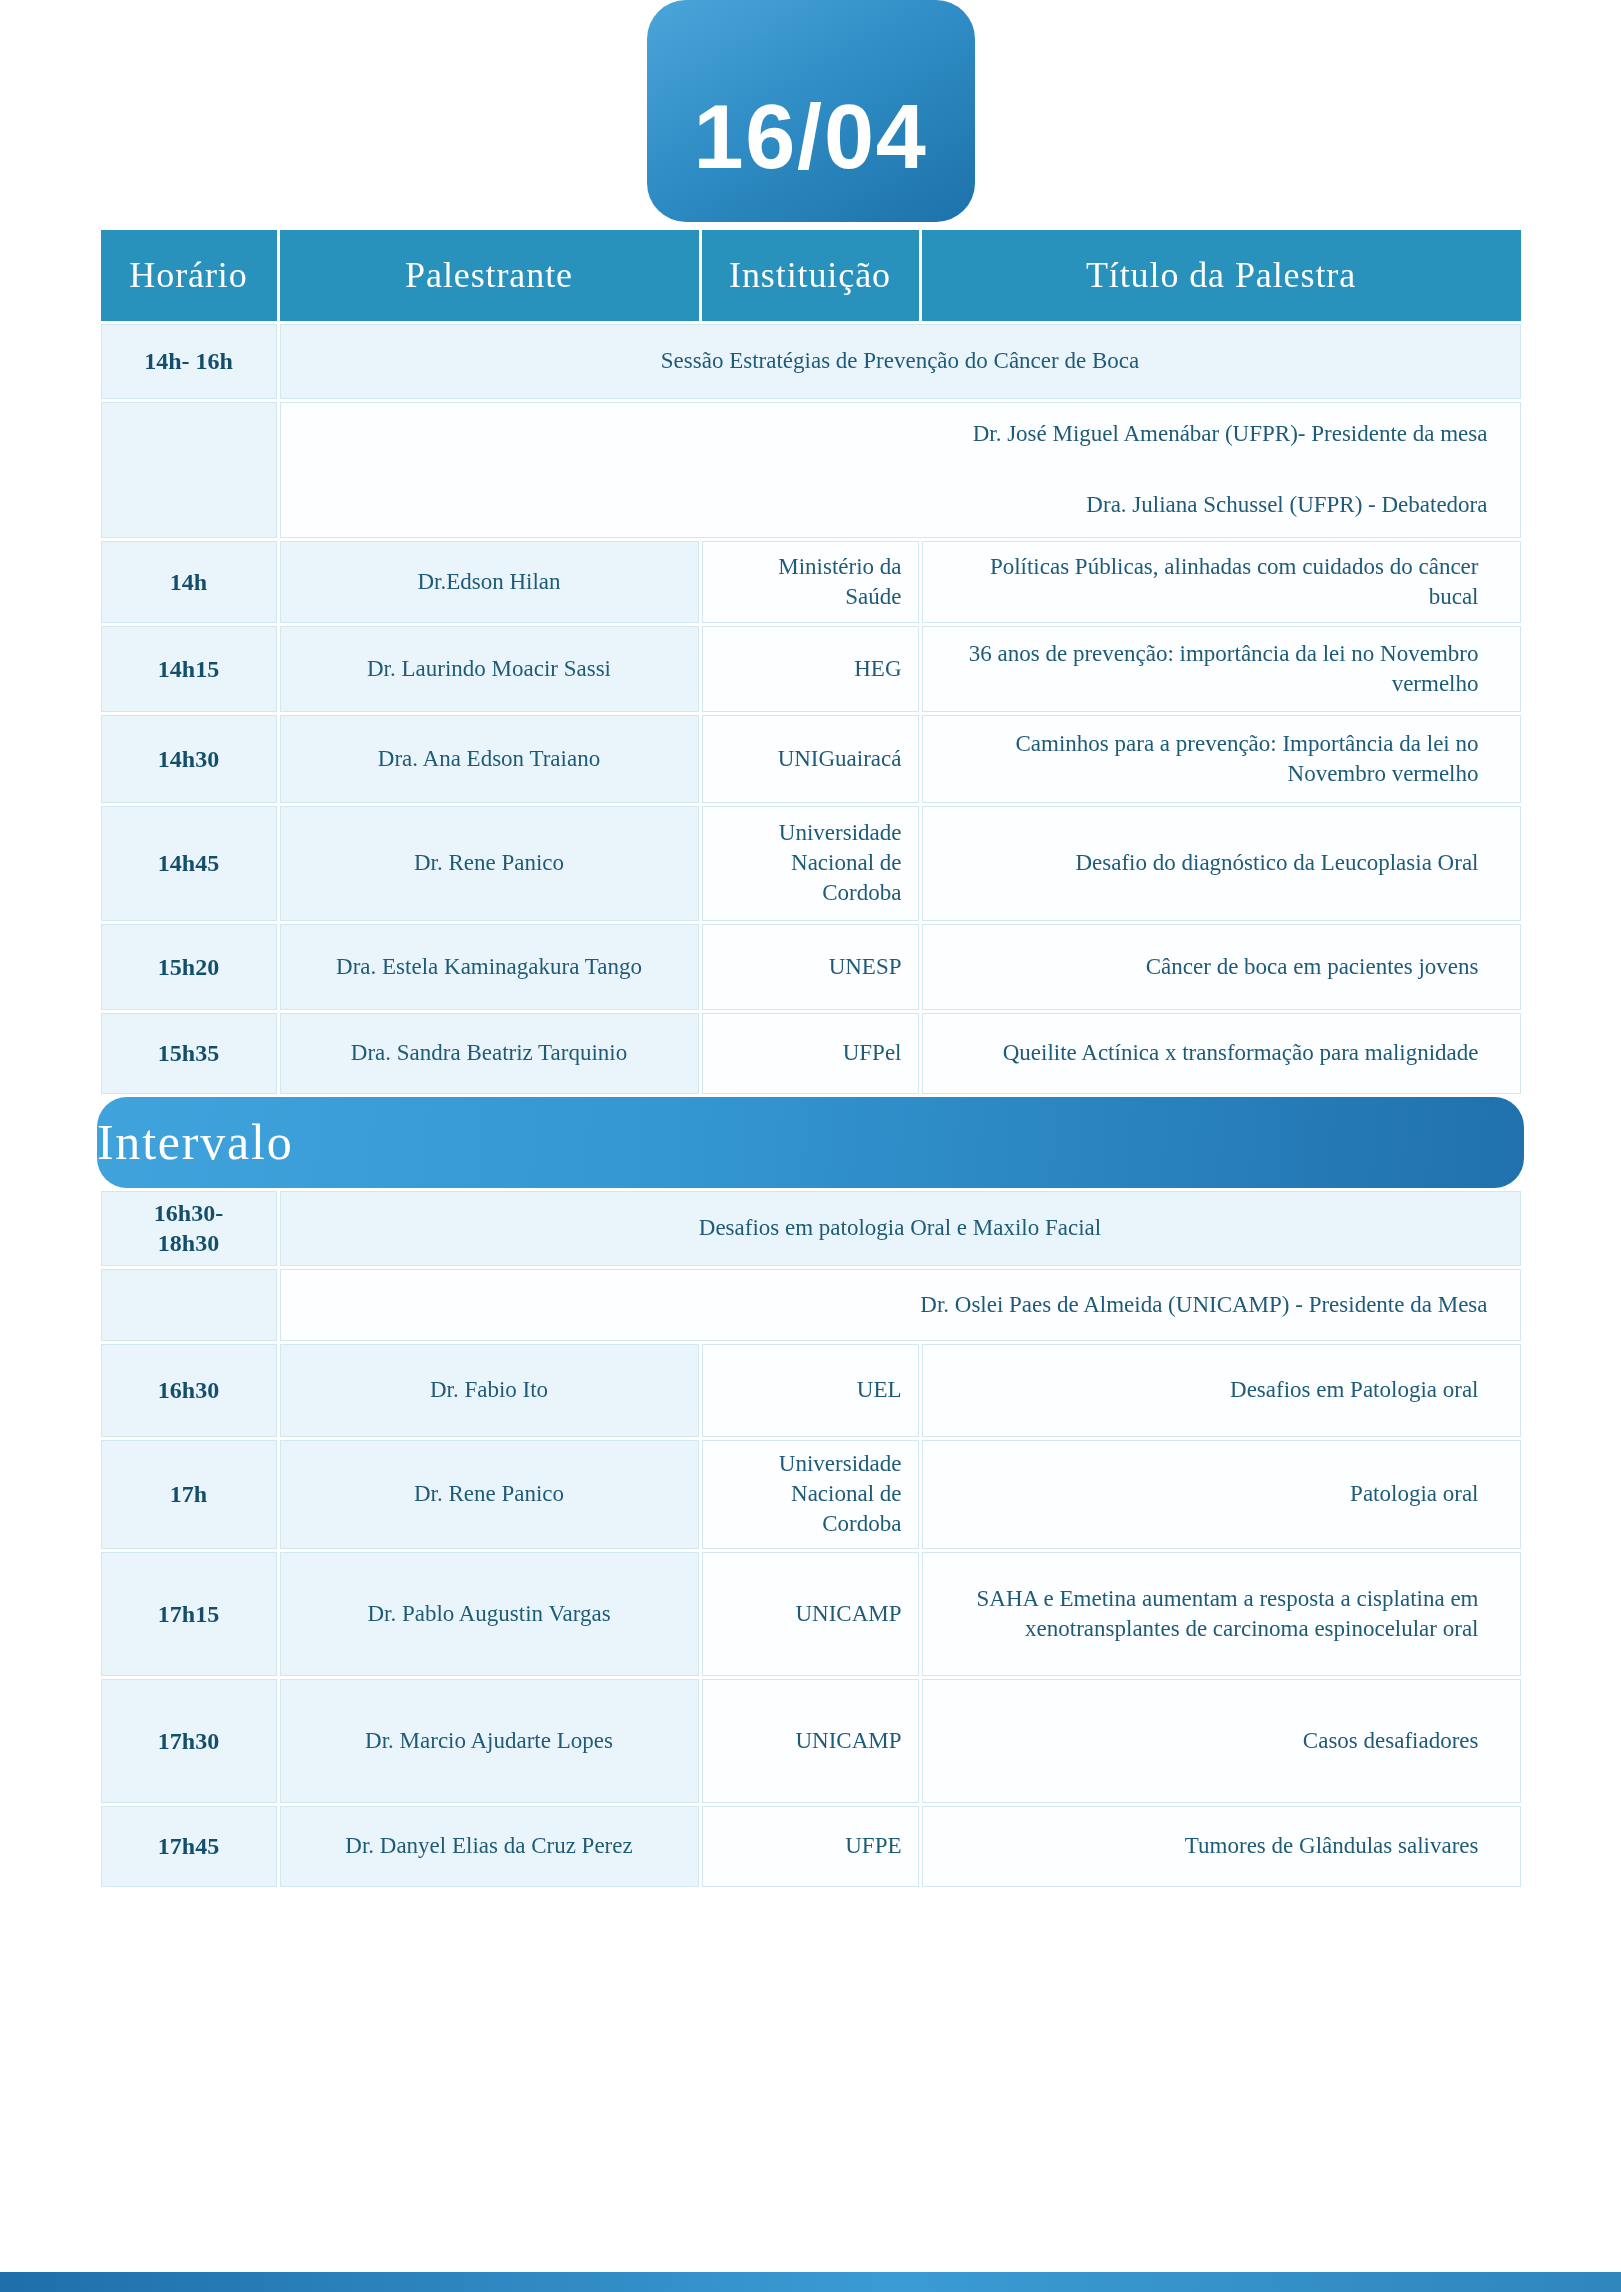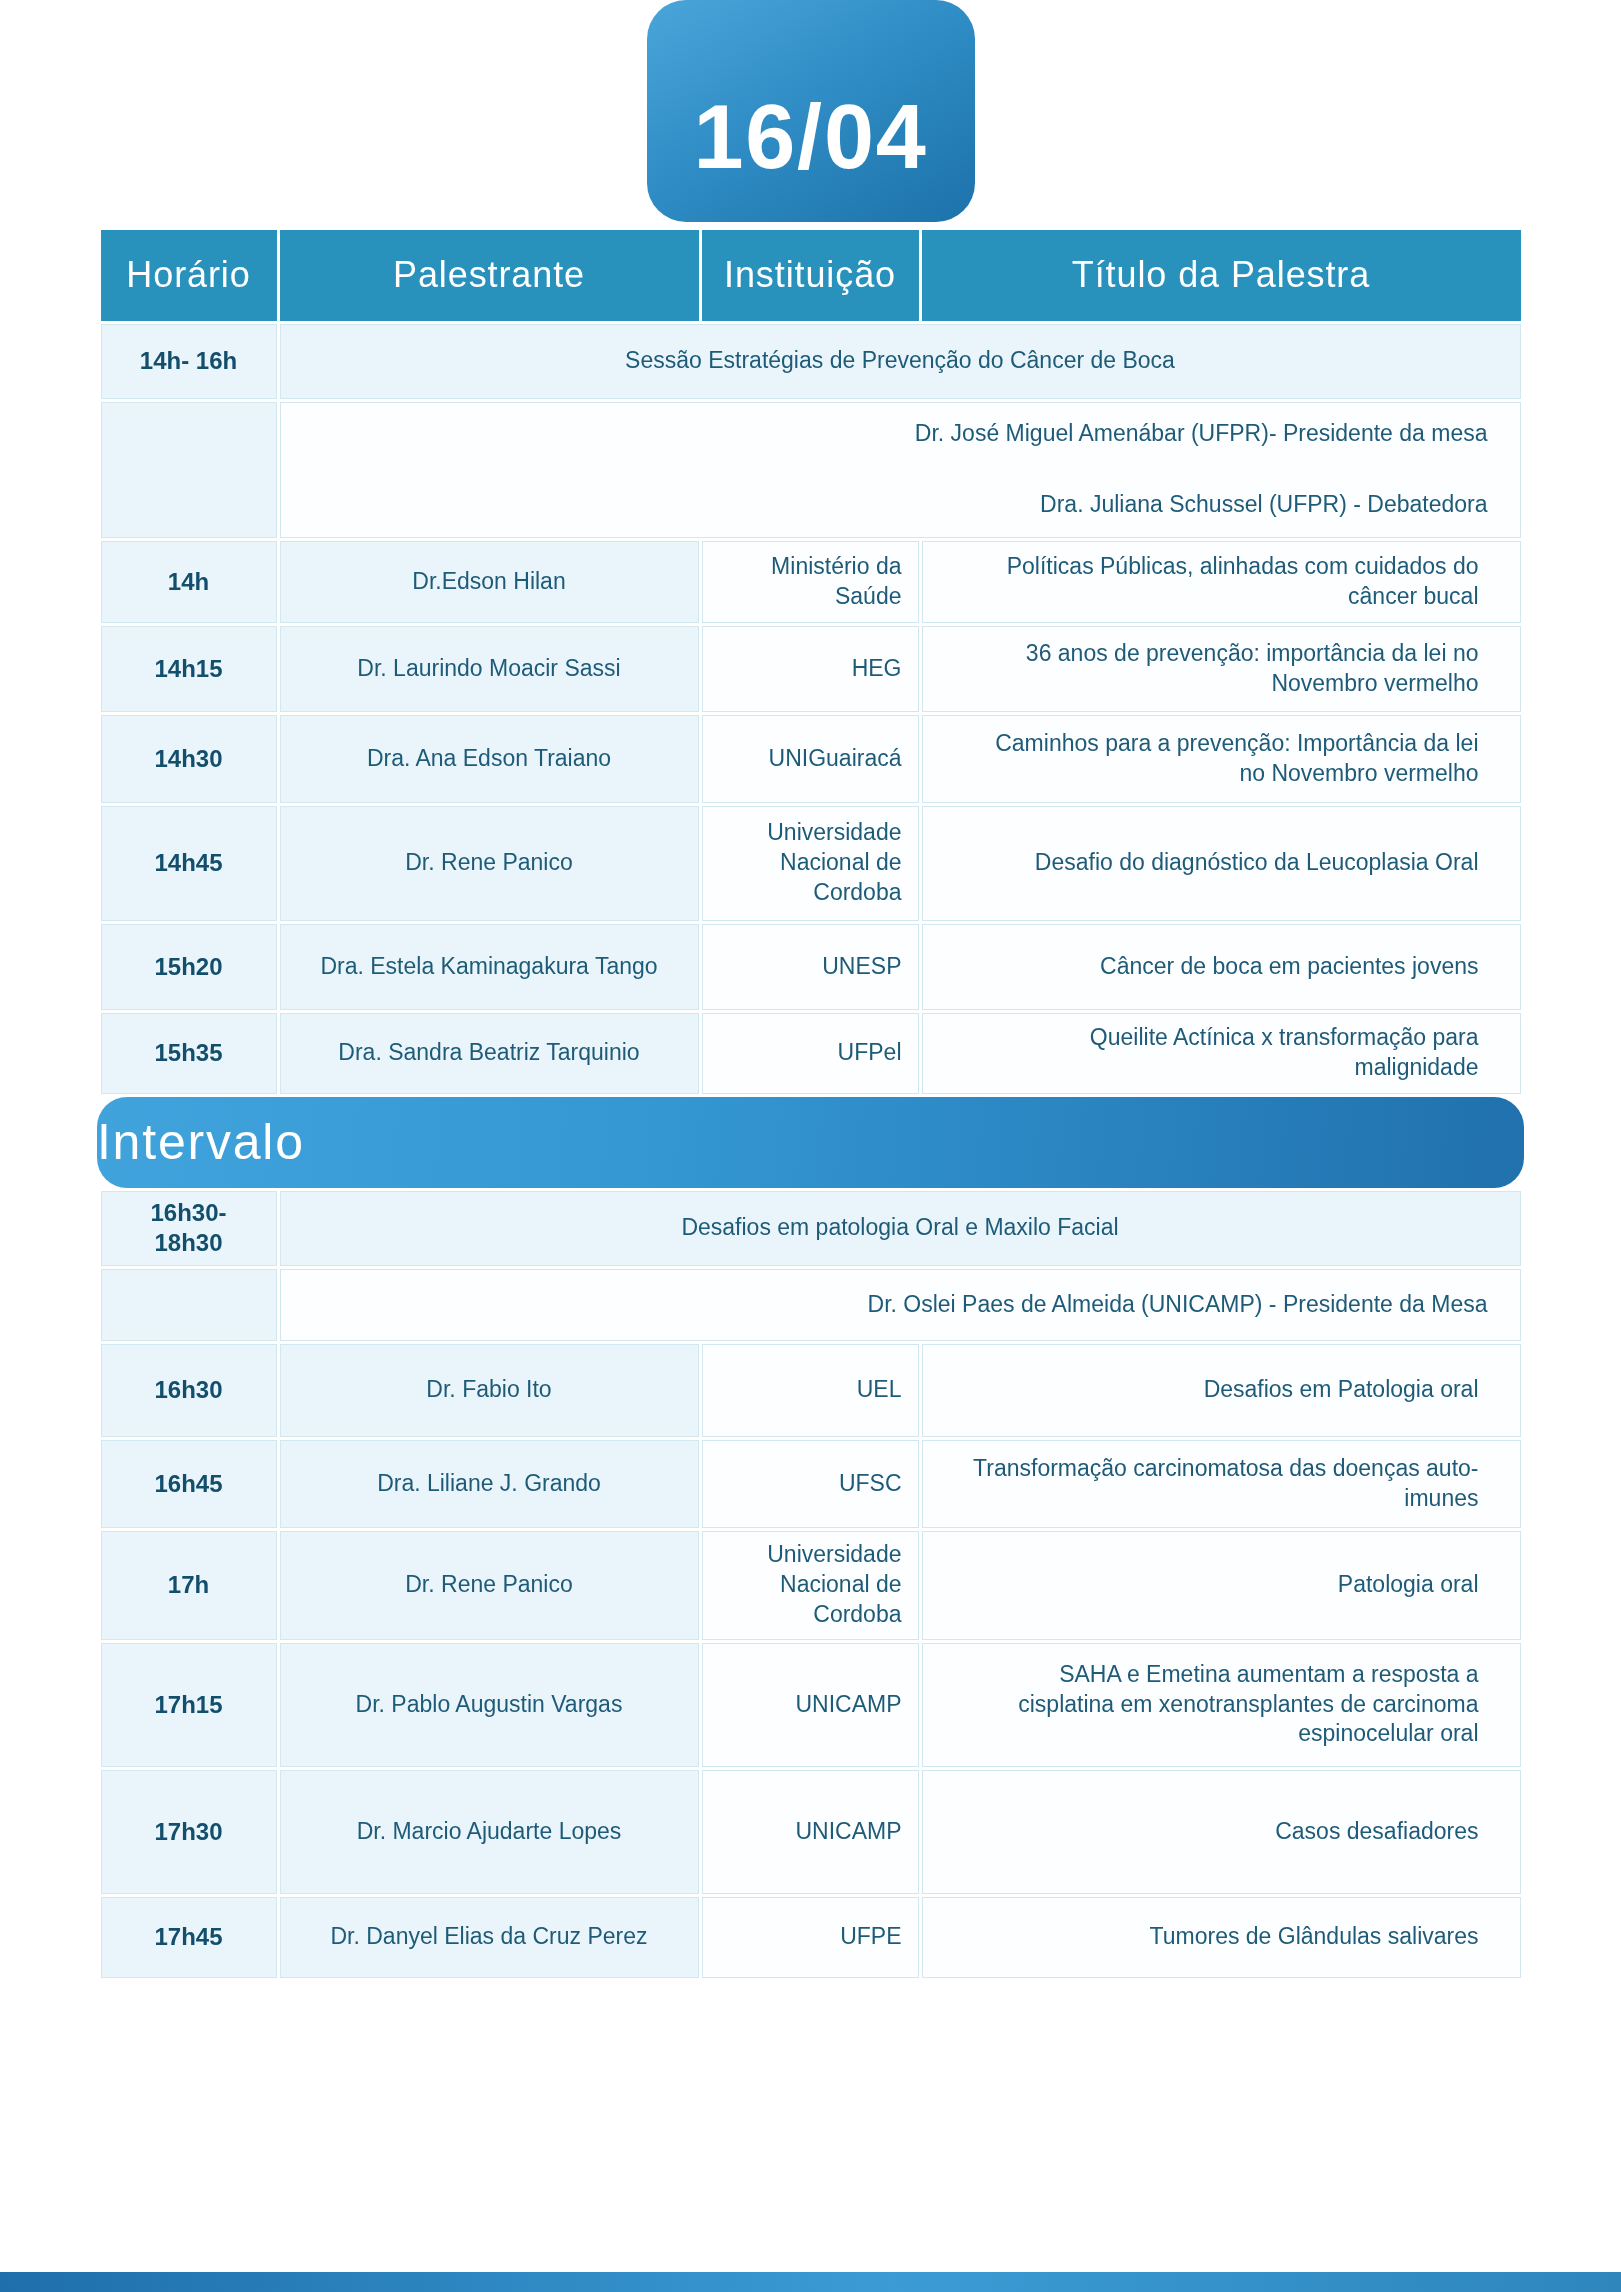--- a/index.html
+++ b/index.html
@@ -25,20 +25,21 @@
     color:#ffffff;font-size:90px;font-weight:700;letter-spacing:1.8px;
   }
 
   
   table.schedule{
     width:1411px;
     margin:4.5px auto 0 auto;
     border-collapse:separate;
     border-spacing:3.6px;
     table-layout:fixed;
+    font-family:Liberation Serif, serif;
   }
   .schedule th{
     background:#2892bd;color:#ffffff;
     font-size:36px;font-weight:400;letter-spacing:0.9px;
     height:91px;text-align:center;vertical-align:middle;
     padding:0 5.4px;
   }
   .schedule td{
     border:0.9px solid #d3e7f1;
     text-align:center;vertical-align:middle;
@@ -171,26 +172,20 @@
       <td class="c-white span-cell" colspan="3">Dr. Oslei Paes de Almeida (UNICAMP) - Presidente da Mesa</td>
     </tr>
 
     <tr style="height:93px">
       <td class="c-light t">16h30</td>
       <td class="c-light speaker">Dr. Fabio Ito</td>
       <td class="c-white inst">UEL</td>
       <td class="c-white title">Desafios em Patologia oral</td>
     </tr>
 
-    <tr style="height:88px">
-      <td class="c-light t">16h45</td>
-      <td class="c-light speaker">Dra. Liliane J. Grando</td>
-      <td class="c-white inst">UFSC</td>
-      <td class="c-white title">Transformação carcinomatosa das doenças auto-imunes</td>
-    </tr>
 
     <tr style="height:109px">
       <td class="c-light t">17h</td>
       <td class="c-light speaker">Dr. Rene Panico</td>
       <td class="c-white inst">Universidade Nacional de Cordoba</td>
       <td class="c-white title">Patologia oral</td>
     </tr>
 
     <tr style="height:124px">
       <td class="c-light t">17h15</td>

